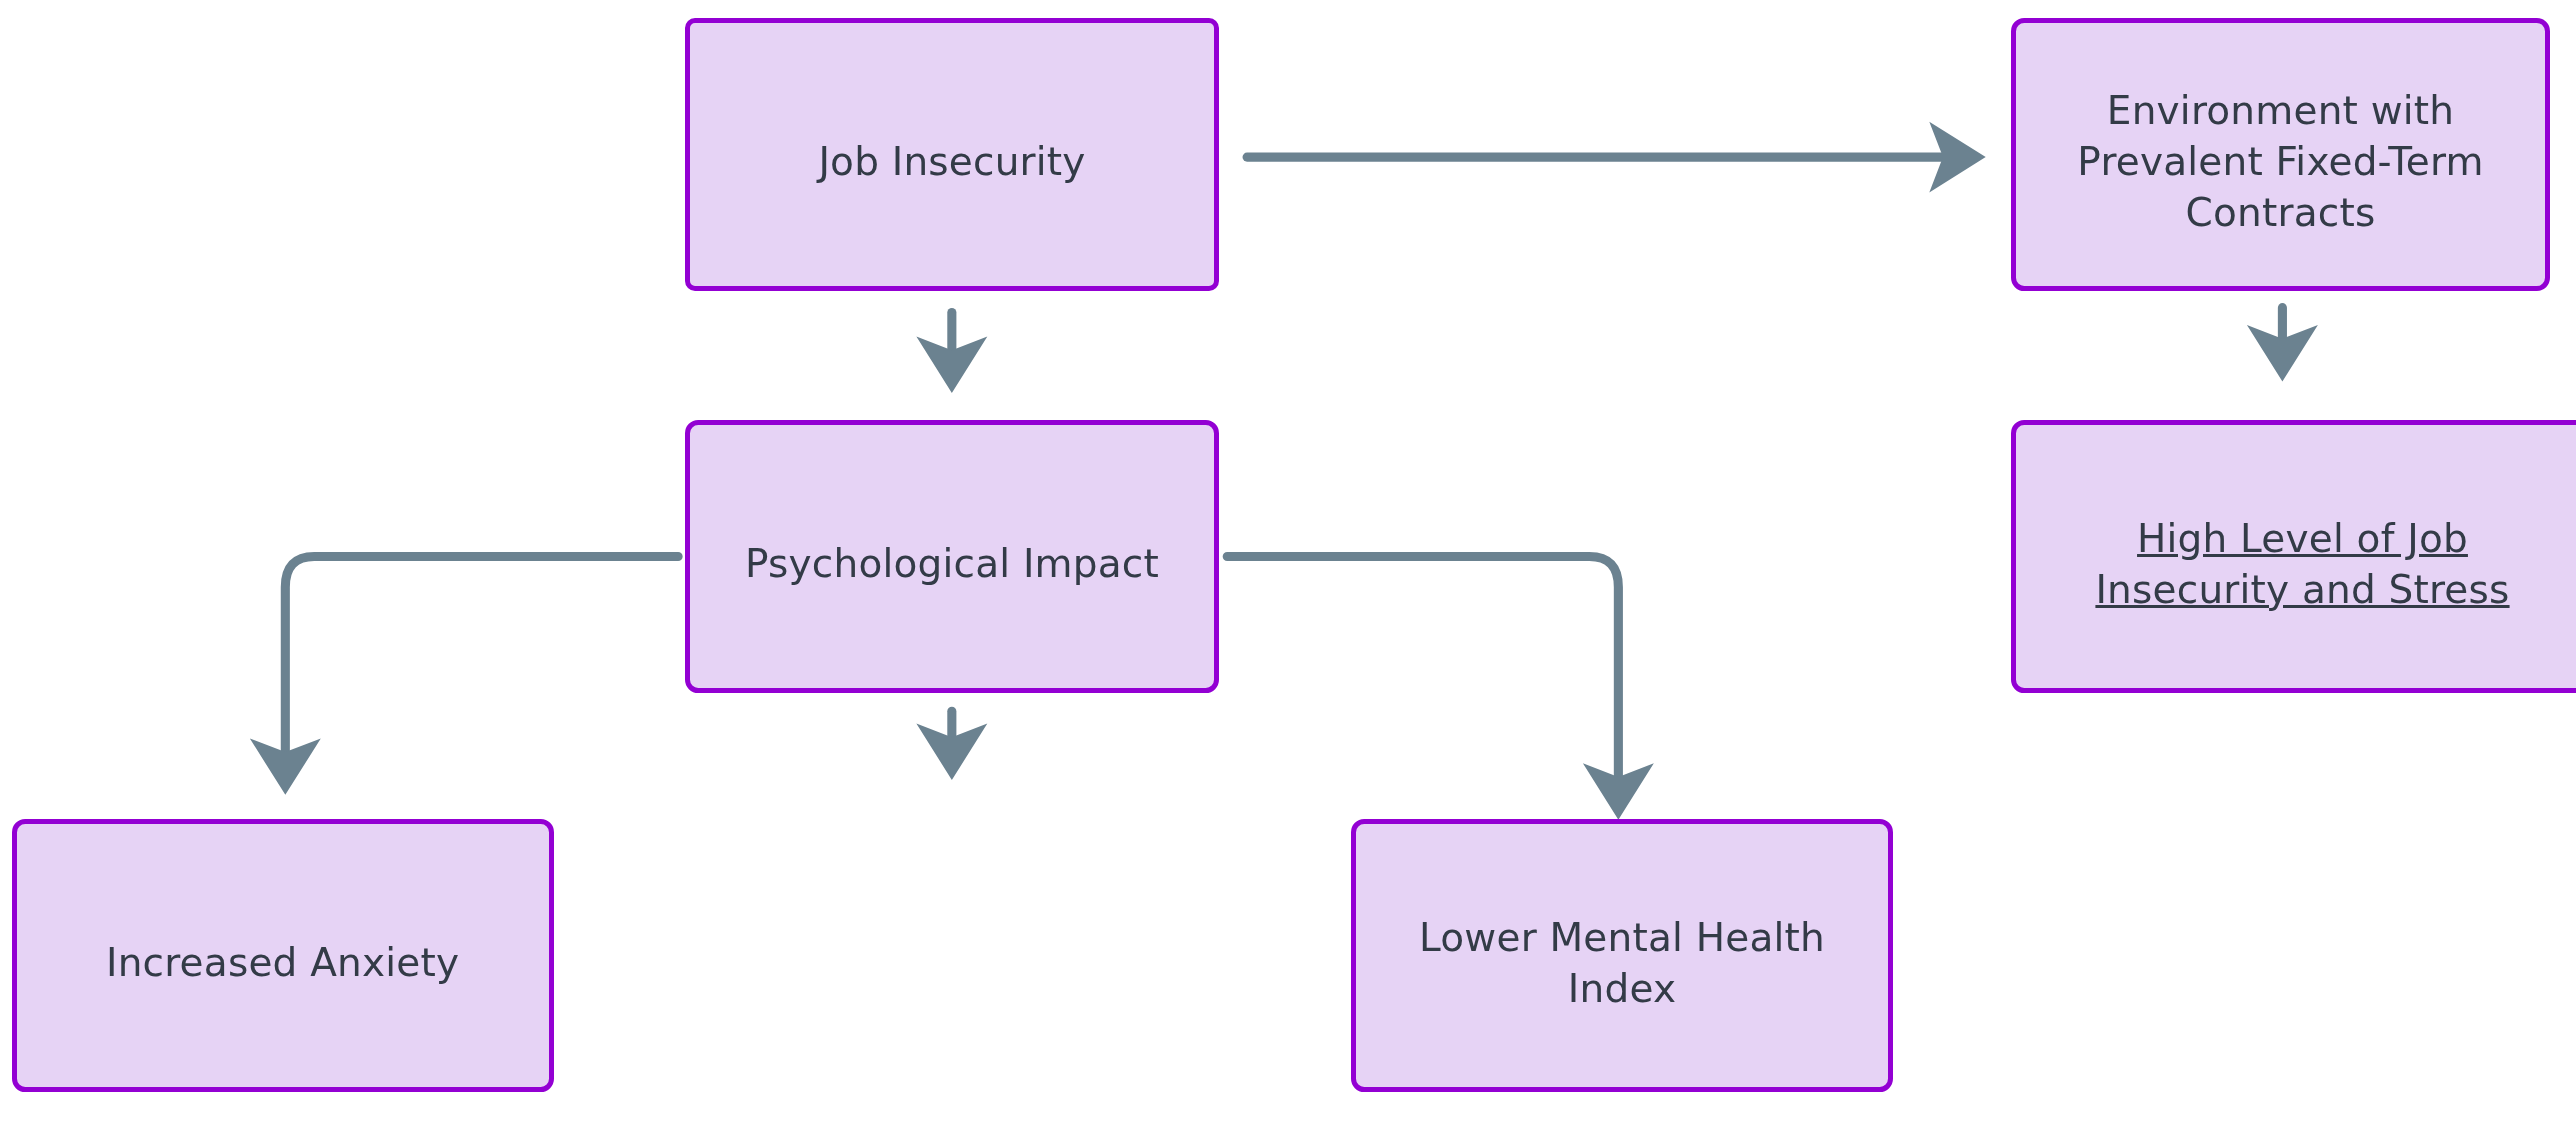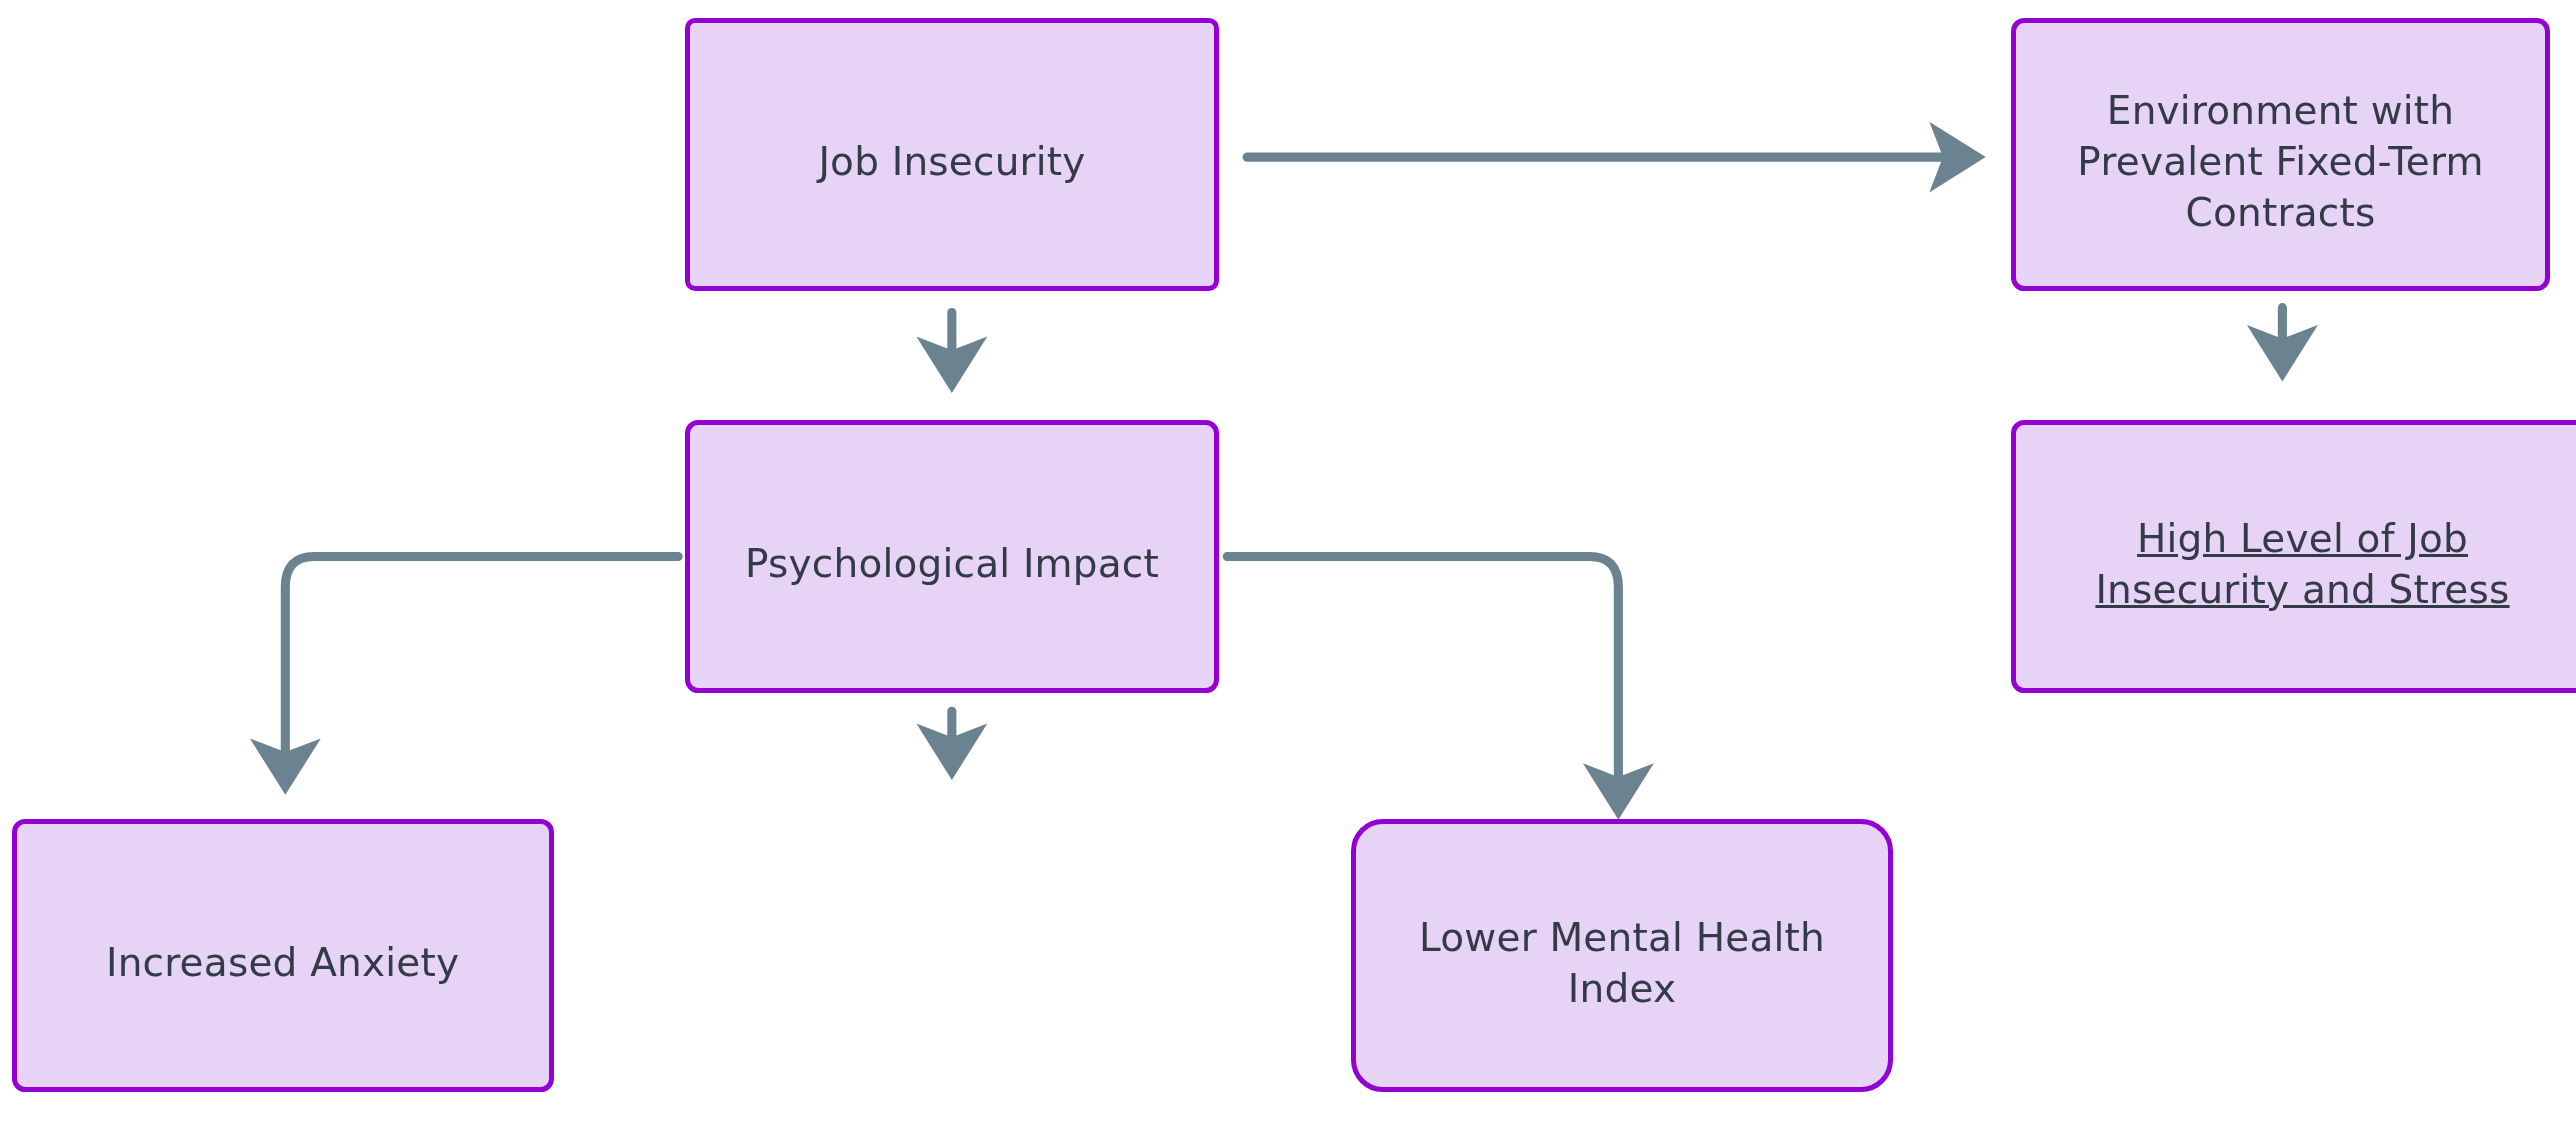--- a/index.html
+++ b/index.html
@@ -90,19 +90,19 @@
   <div class="node" style="left:2011px; top:420px; width:583px; height:273px;text-decoration:underline;">
     <span class="node-label">High Level of Job
 Insecurity and Stress</span>
   </div>
 
   <div class="node" style="left:11.6px; top:819px; width:542px; height:273px;">
     <span class="node-label">Increased Anxiety</span>
   </div>
 
 
-  <div class="node" style="left:1351px; top:819px; width:542px; height:273px;border-radius:32px;">
+  <div class="node" style="left:1351px; top:819px; width:542px; height:273px;">
     <span class="node-label">Lower Mental Health
 Index</span>
   </div>
 
 </div>
 
 
 </body></html>

